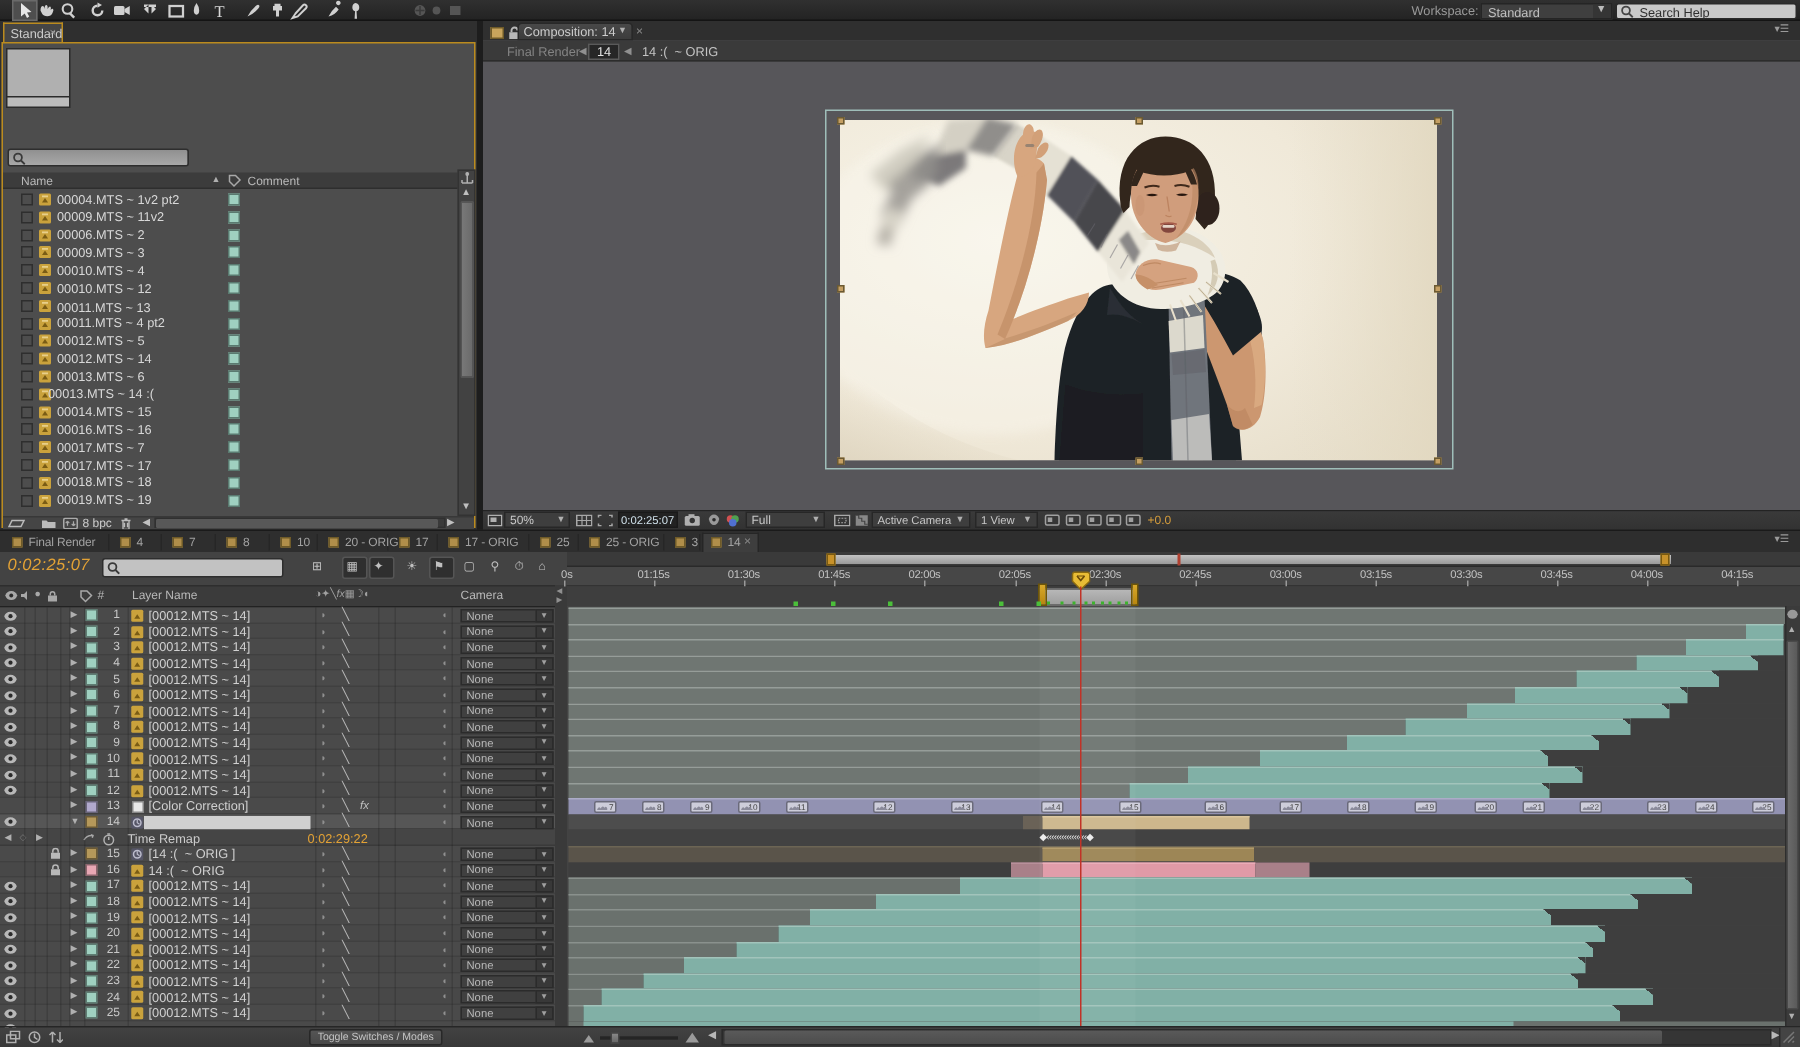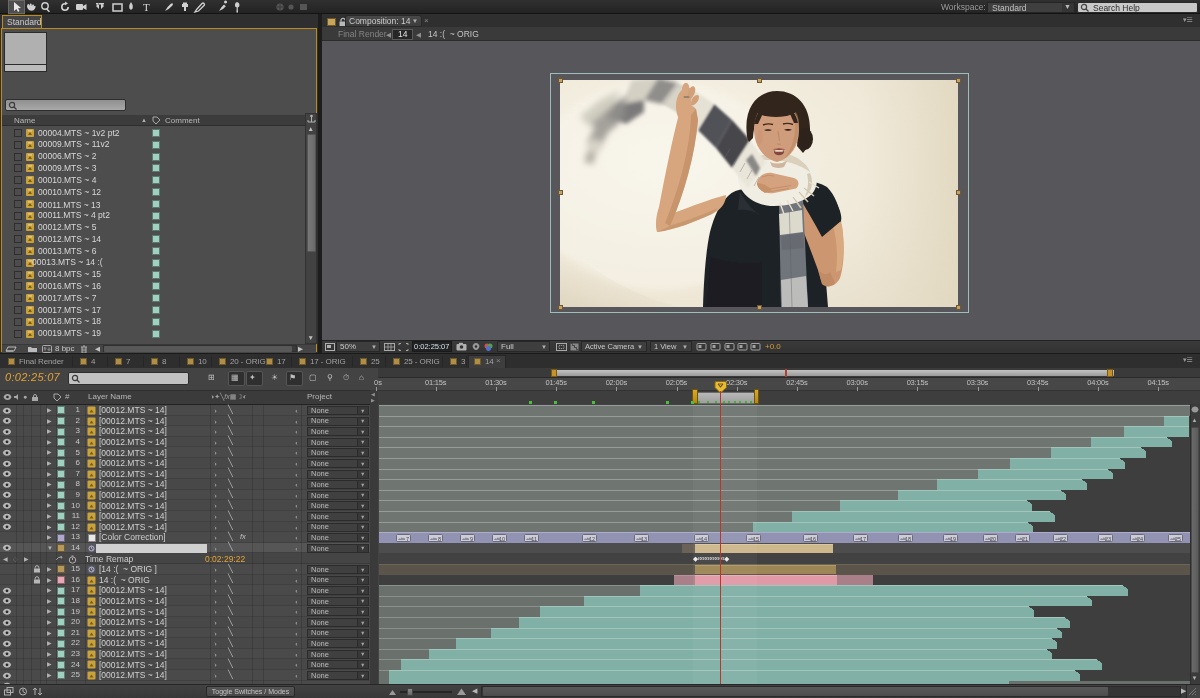--- a/index.html
+++ b/index.html
@@ -523,21 +523,21 @@
 <svg class="a" style="left:31px;top:392.5px" width="8" height="9">
         <rect x="1" y="4" width="6" height="4" fill="#a8a8a8"></rect>
         <path d="M2.5,4 v-1 a1.5,1.5 0 0,1 3,0 v1" fill="none" stroke="#a8a8a8"></path>
       </svg>
 <svg class="a" style="left:53px;top:392.5px" width="9" height="9">
         <path d="M1,1 h4 l3,3 l-4,4 l-3,-3 Z" fill="none" stroke="#a8a8a8" stroke-width="1"></path>
       </svg>
 <div class="a t" style="left:65px;top:392.5px;color:#b8b8b8;font-size:8px;">#</div>
 <div class="a t" style="left:88px;top:392.5px;color:#b8b8b8;font-size:8px;">Layer Name</div>
 <div class="a t" style="left:210px;top:392.5px;color:#a0a0a0;font-size:7px">◑✦╲<i>fx</i>▦☽◐</div>
-<div class="a t" style="left:307px;top:392.5px;color:#b8b8b8;font-size:8px;">Project</div>
+<div class="a t" style="left:307px;top:392.5px;color:#b8b8b8;font-size:8px;">Camera</div>
 <div class="a" style="left:0px;top:405.0px;width:378px;height:10.6px;background:#4a4a4a;border-bottom:1px solid #404040;"></div>
 <svg class="a" style="left:2px;top:406.5px" width="10" height="8">
         <path d="M5,0.8 q3.2,0 4.2,3 q-1,3 -4.2,3 q-3.2,0 -4.2,-3 q1,-3 4.2,-3 Z" fill="#b8b8b8"></path>
         <circle cx="5" cy="3.8" r="1.4" fill="#2a2a2a"></circle>
       </svg>
 <div class="a t" style="left:47px;top:407.0px;color:#b0b0b0;font-size:6px">▶</div>
 <div class="a" style="left:57px;top:406.3px;width:8px;height:8px;background:#9fd0c0;border:1px solid rgba(0,0,0,0.4);"></div>
 <div class="a t" style="left:68px;top:406.2px;width:12px;text-align:right;color:#c8c8c8;font-size:8px">1</div>
 <svg class="a" style="left:87px;top:406.0px" width="9" height="9">
         <rect x="0.5" y="0.5" width="8" height="8" rx="1" fill="#caa23c"></rect>

